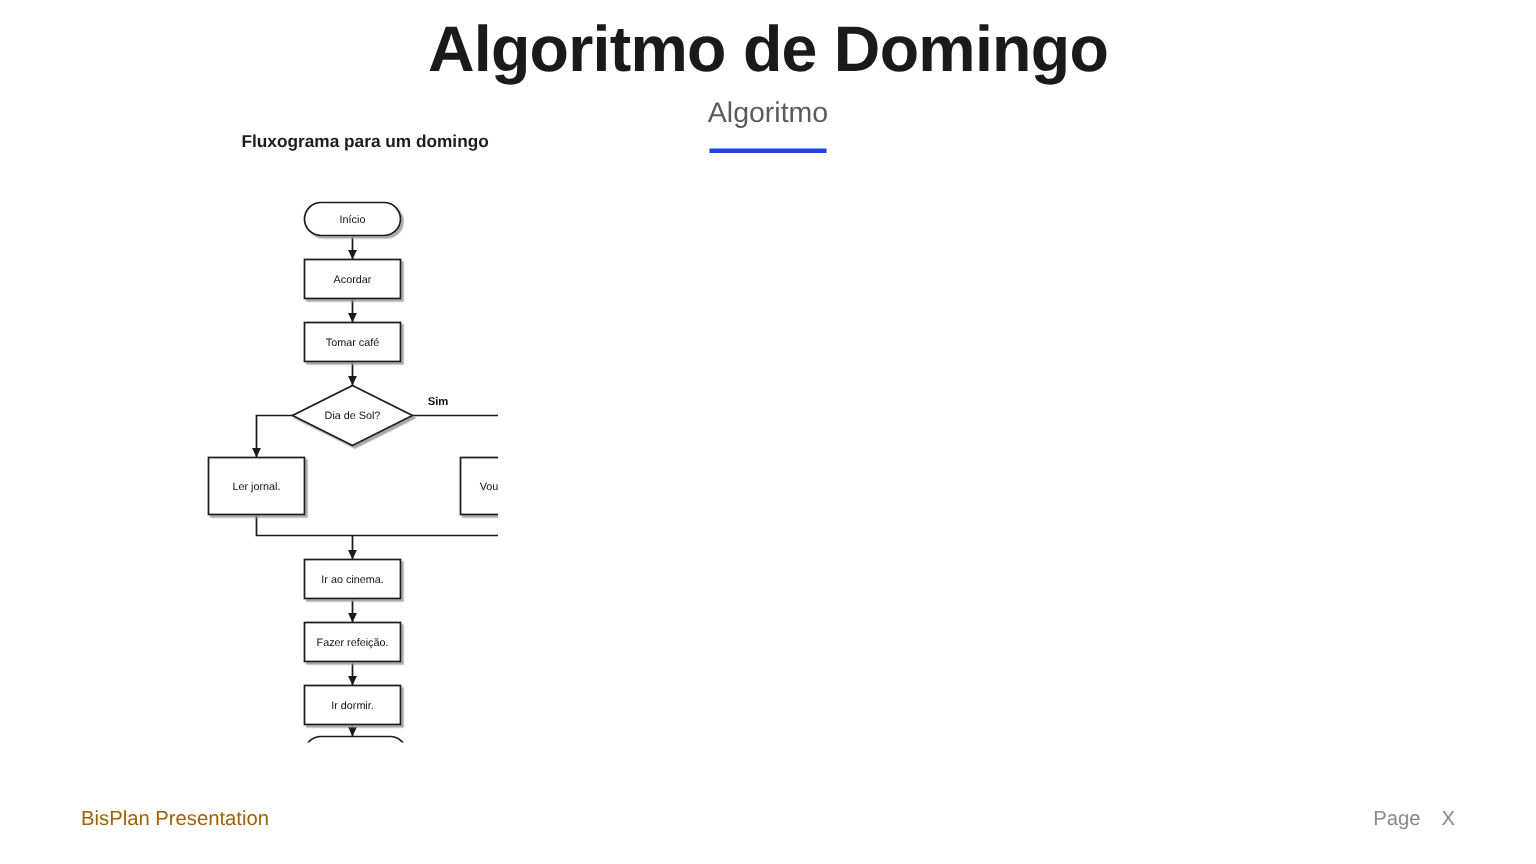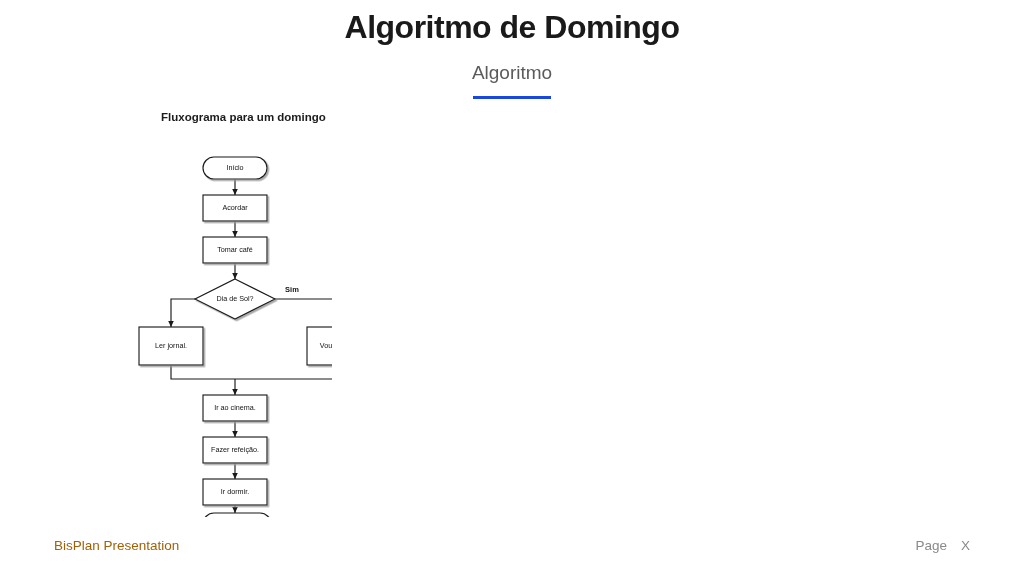--- a/index.html
+++ b/index.html
@@ -16,42 +16,42 @@
     background: #ffffff;
   }
 
   
   .header {
     position: absolute;
     top: 8px; left: 0; width: 1024px;
     text-align: center;
   }
   .slide-title {
-    font-size: 32px;
+    font-size: 43px;
     font-weight: bold;
     color: #1a1a1a;
     letter-spacing: -0.5px;
     line-height: 1.2;
   }
   .slide-subtitle {
-    margin-top: 16px;
+    margin-top: 5px;
     font-size: 19px;
     font-weight: normal;
     color: #5b5b5b;
   }
   .accent-rule {
     margin: 12px auto 0 auto;
     width: 78px; height: 3px;
     background: #1a47e0;
   }
 
   
   .figure {
     position: absolute;
-    left: 135px; top: 111px;
+    left: 135px; top: 89px;
     width: 197px;       
     height: 410px;
     overflow: hidden;   
   }
   .figure-caption {
     font-size: 11.5px;
     font-weight: bold;
     color: #1c1c1c;
     white-space: nowrap;
     margin-left: 26px;

